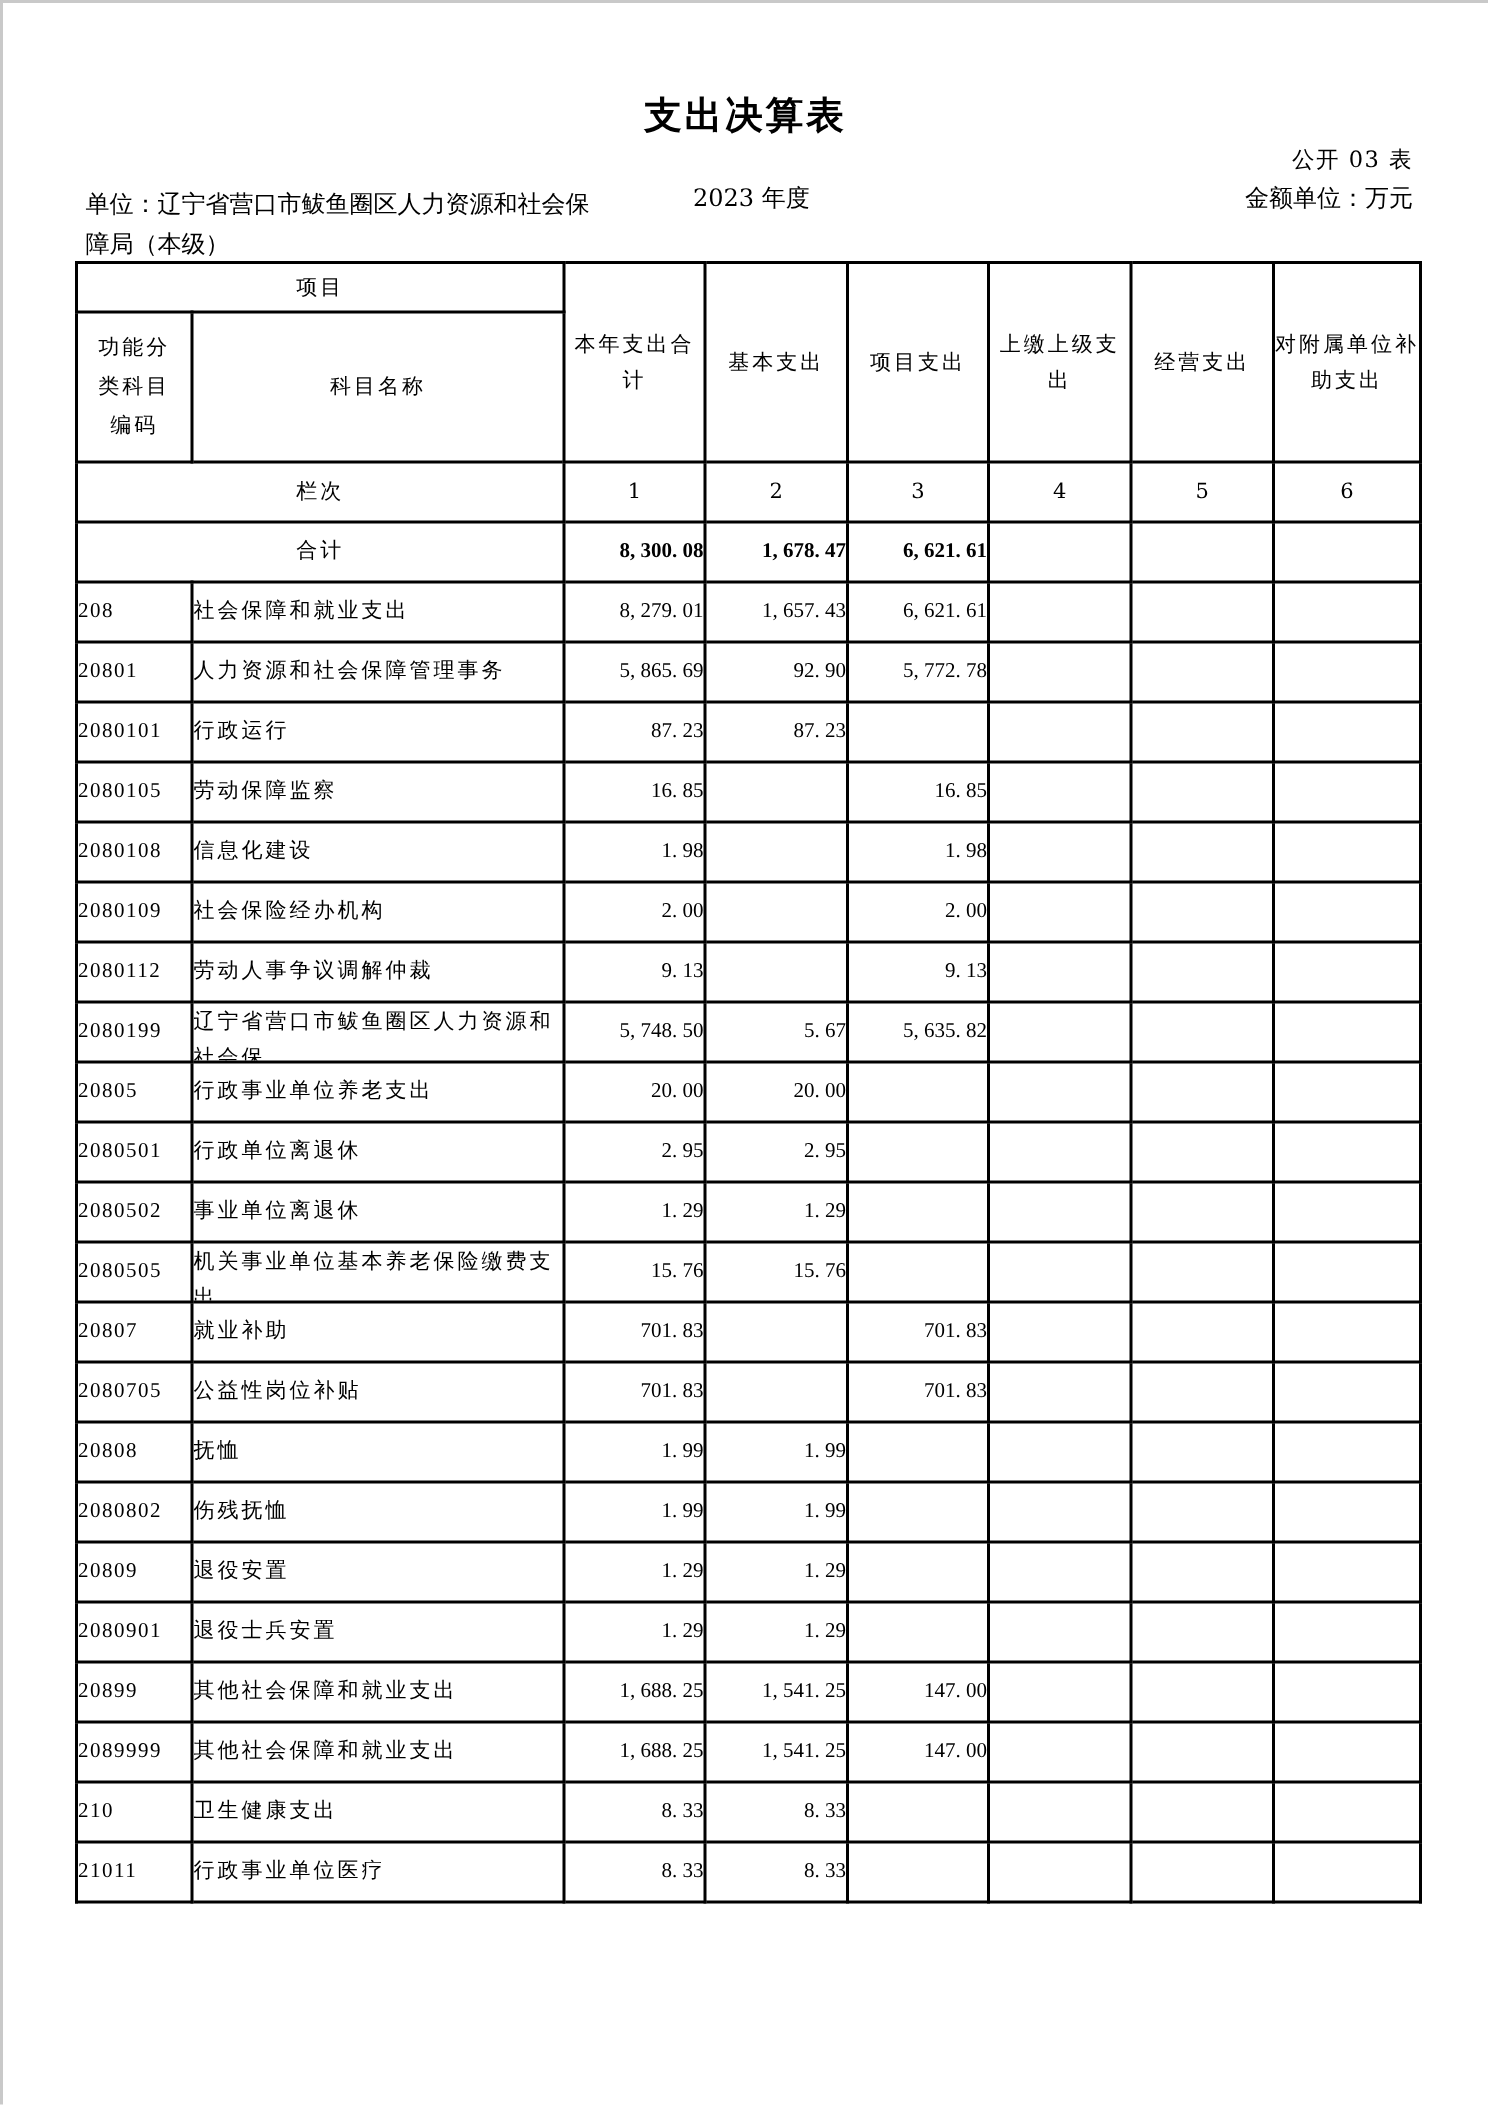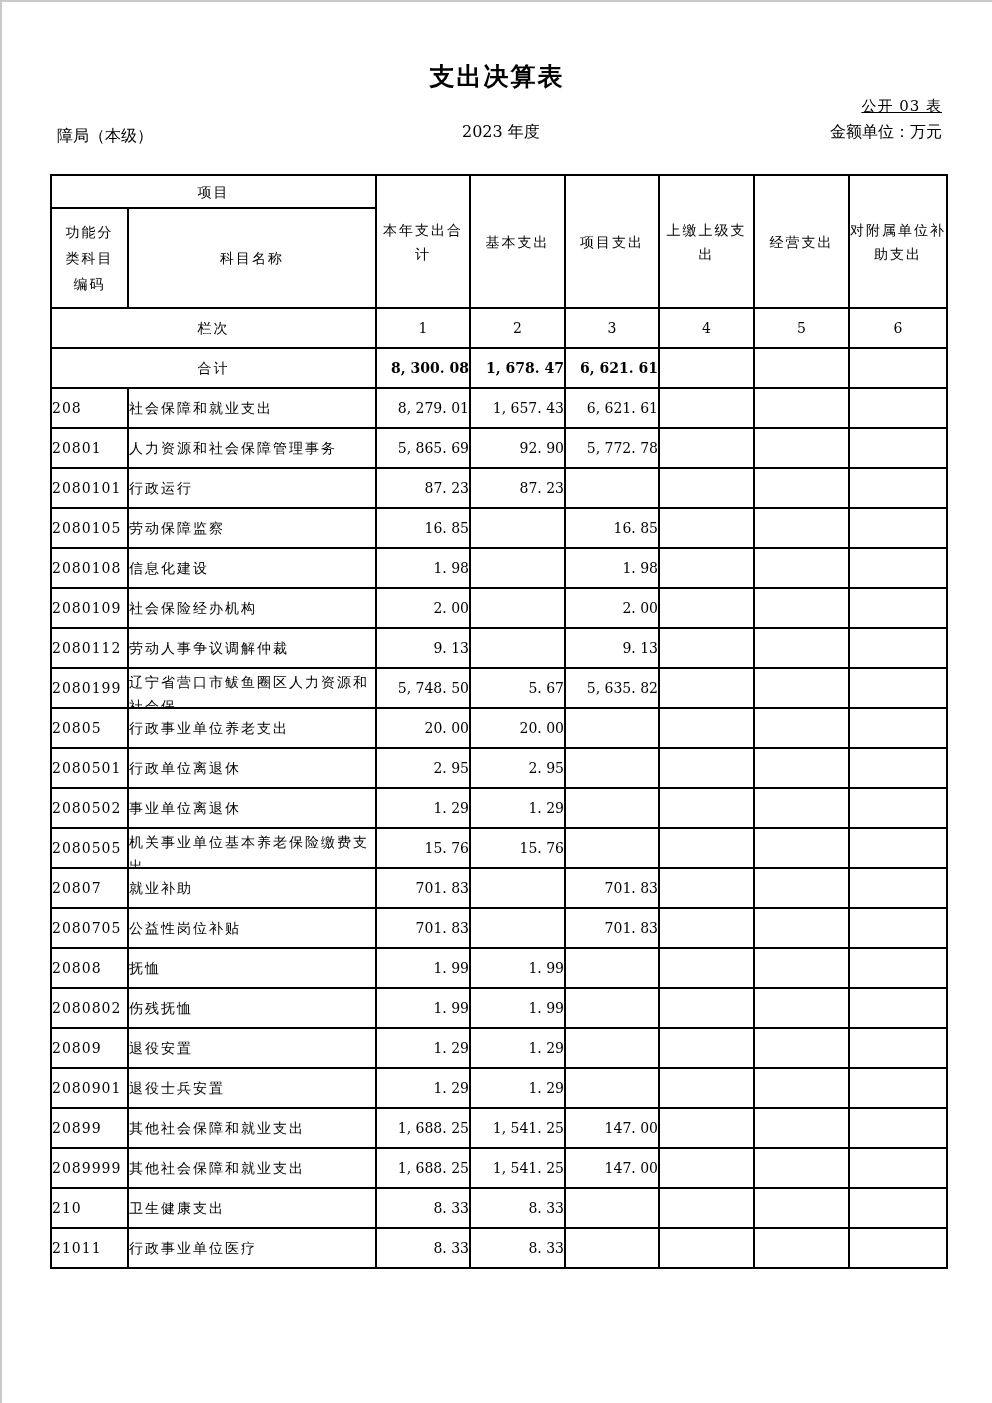--- a/index.html
+++ b/index.html
@@ -12,39 +12,39 @@
     position:relative;
     color:#000;
     font-family:"DejaVu Serif","Liberation Serif",serif;
   }
   .title {
     position:absolute; top:58px; left:0; width:100%;
     text-align:center;
     font-family:Liberation Serif, serif;
     font-weight:bold; font-size:25px; letter-spacing:2px;
   }
-  .form-code { position:absolute; top:95px;  right:50px; font-size:15px; letter-spacing:1px;text-decoration:underline; }
+  .form-code { position:absolute; top:95px;  right:50px; font-size:15px; letter-spacing:1px; }
   .meta-unit { position:absolute; top:120px; left:55px;  font-size:16px; line-height:27px; }
   .meta-year { position:absolute; top:120px; left:460px; font-size:16px; }
   .meta-amt  { position:absolute; top:120px; right:50px; font-size:16px; }
 
   table.tbl {
     position:absolute; top:172px; left:48px;
     width:896px; border-collapse:collapse; table-layout:fixed;
   }
   .tbl td {
     border:2px solid #000;
     padding:0; font-size:14px;
     vertical-align:middle; overflow:hidden;
     background:#fff;
   }
   tr.r1 { height:33px; }
   tr.r2 { height:100px; }
   tr.r3 { height:40px;padding-left:48px; }
-  tr.rb { height:40px; }
+  tr.rb { height:40px;font-family:Liberation Serif, serif; }
 
   .hdr  { text-align:center; font-size:15px; letter-spacing:2px; line-height:24px; padding:0 2px; }
   .codehdr { width:54px; margin:0 auto; line-height:26px; }
 
   .b-thin-bottom { border-bottom-width:1px; }
   .b-thin-top    { border-top-width:1px; }
   .b-thin-right  { border-right-width:1px; }
   .b-thin-left   { border-left-width:1px; }
 
   .c-code { padding-left:8px; letter-spacing:1px; font-size:14px; }
@@ -53,20 +53,21 @@
   .c-num  { text-align:right; padding-right:10px; font-size:14px; }
   .c-mid  { text-align:center; font-size:14px; }
   .bold   { font-weight:bold; }
 </style>
 </head>
 <body>
 
 <div class="title">支出决算表</div>
 <div class="form-code">公开 03 表</div>
 <div class="meta-unit">
+  <div>单位：辽宁省营口市鲅鱼圈区人力资源和社会保</div>
   <div>障局（本级）</div>
 </div>
 <div class="meta-year">2023 年度</div>
 <div class="meta-amt">金额单位：万元</div>
 
 <table class="tbl">
   <colgroup>
     <col style="width:77px">
       <col style="width:248px">
     <col style="width:94px">

